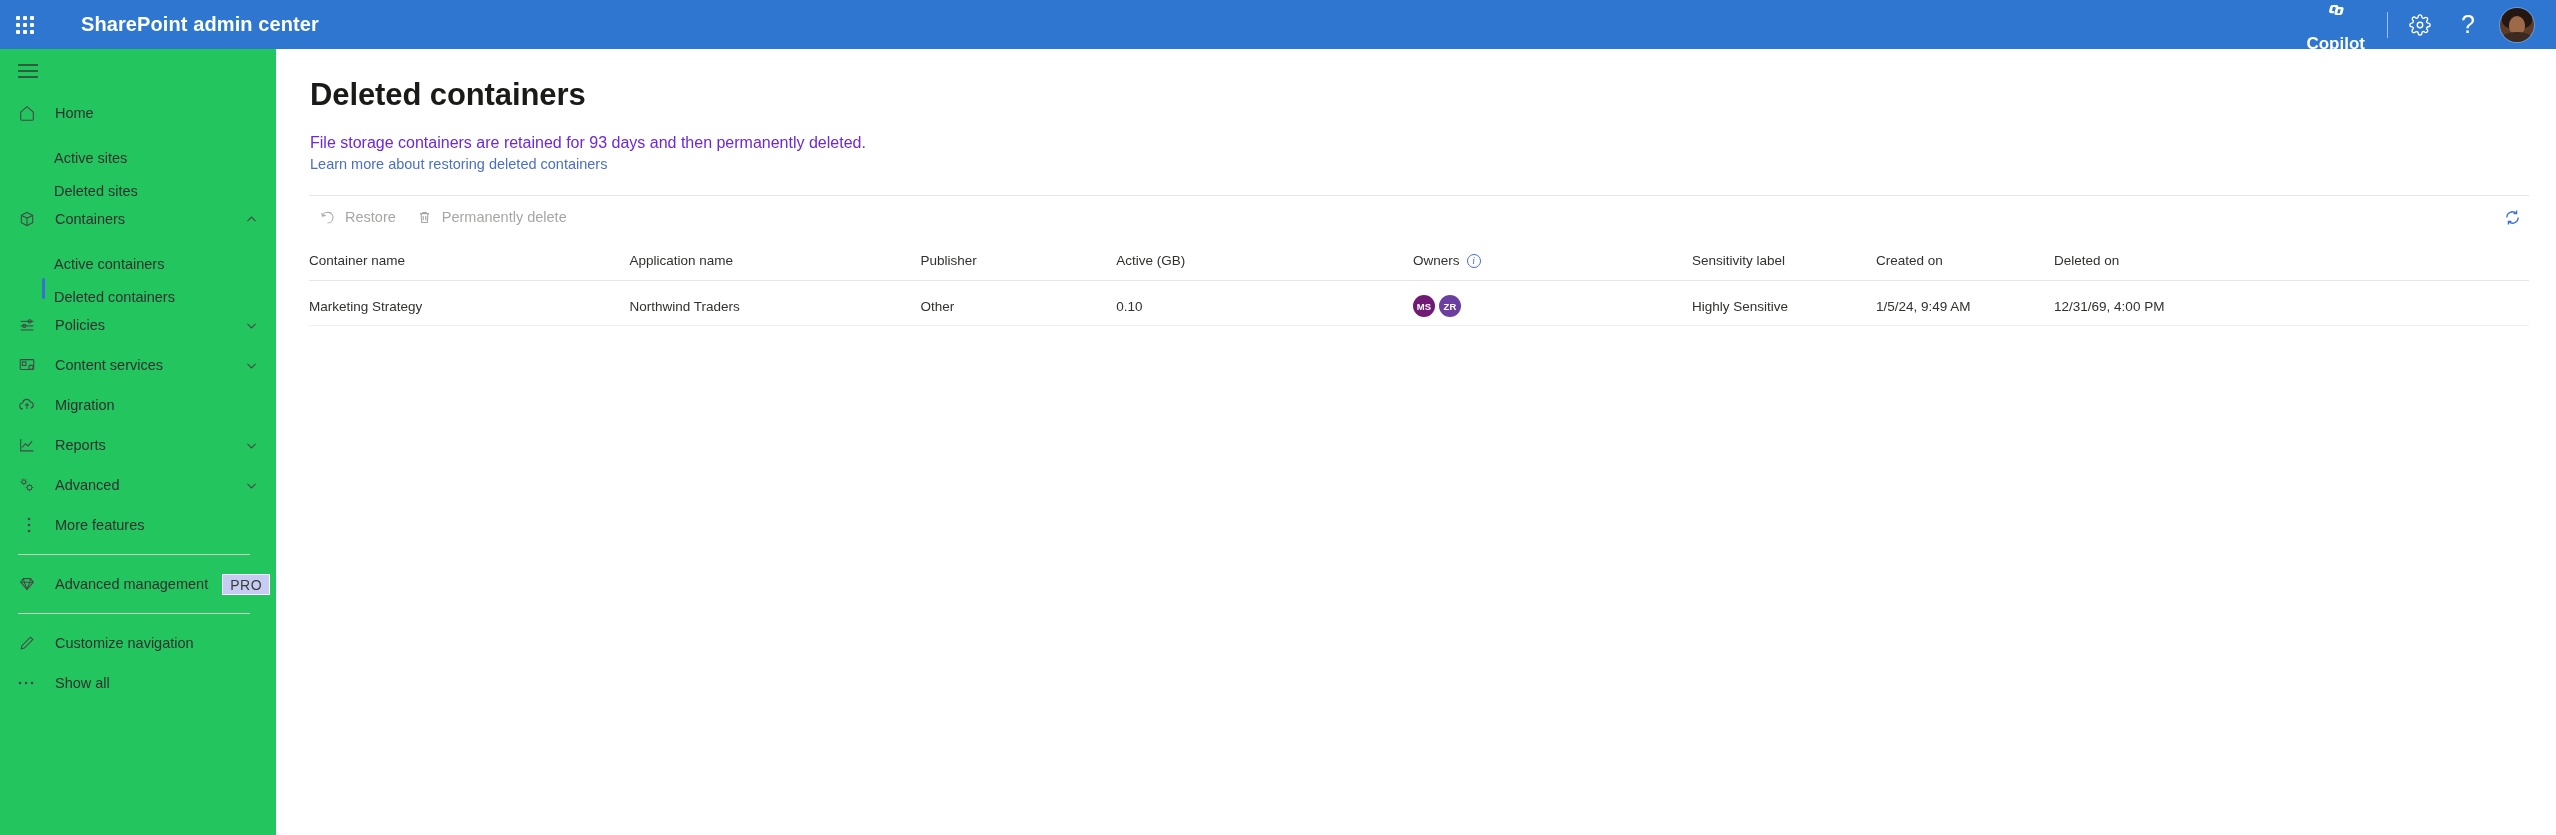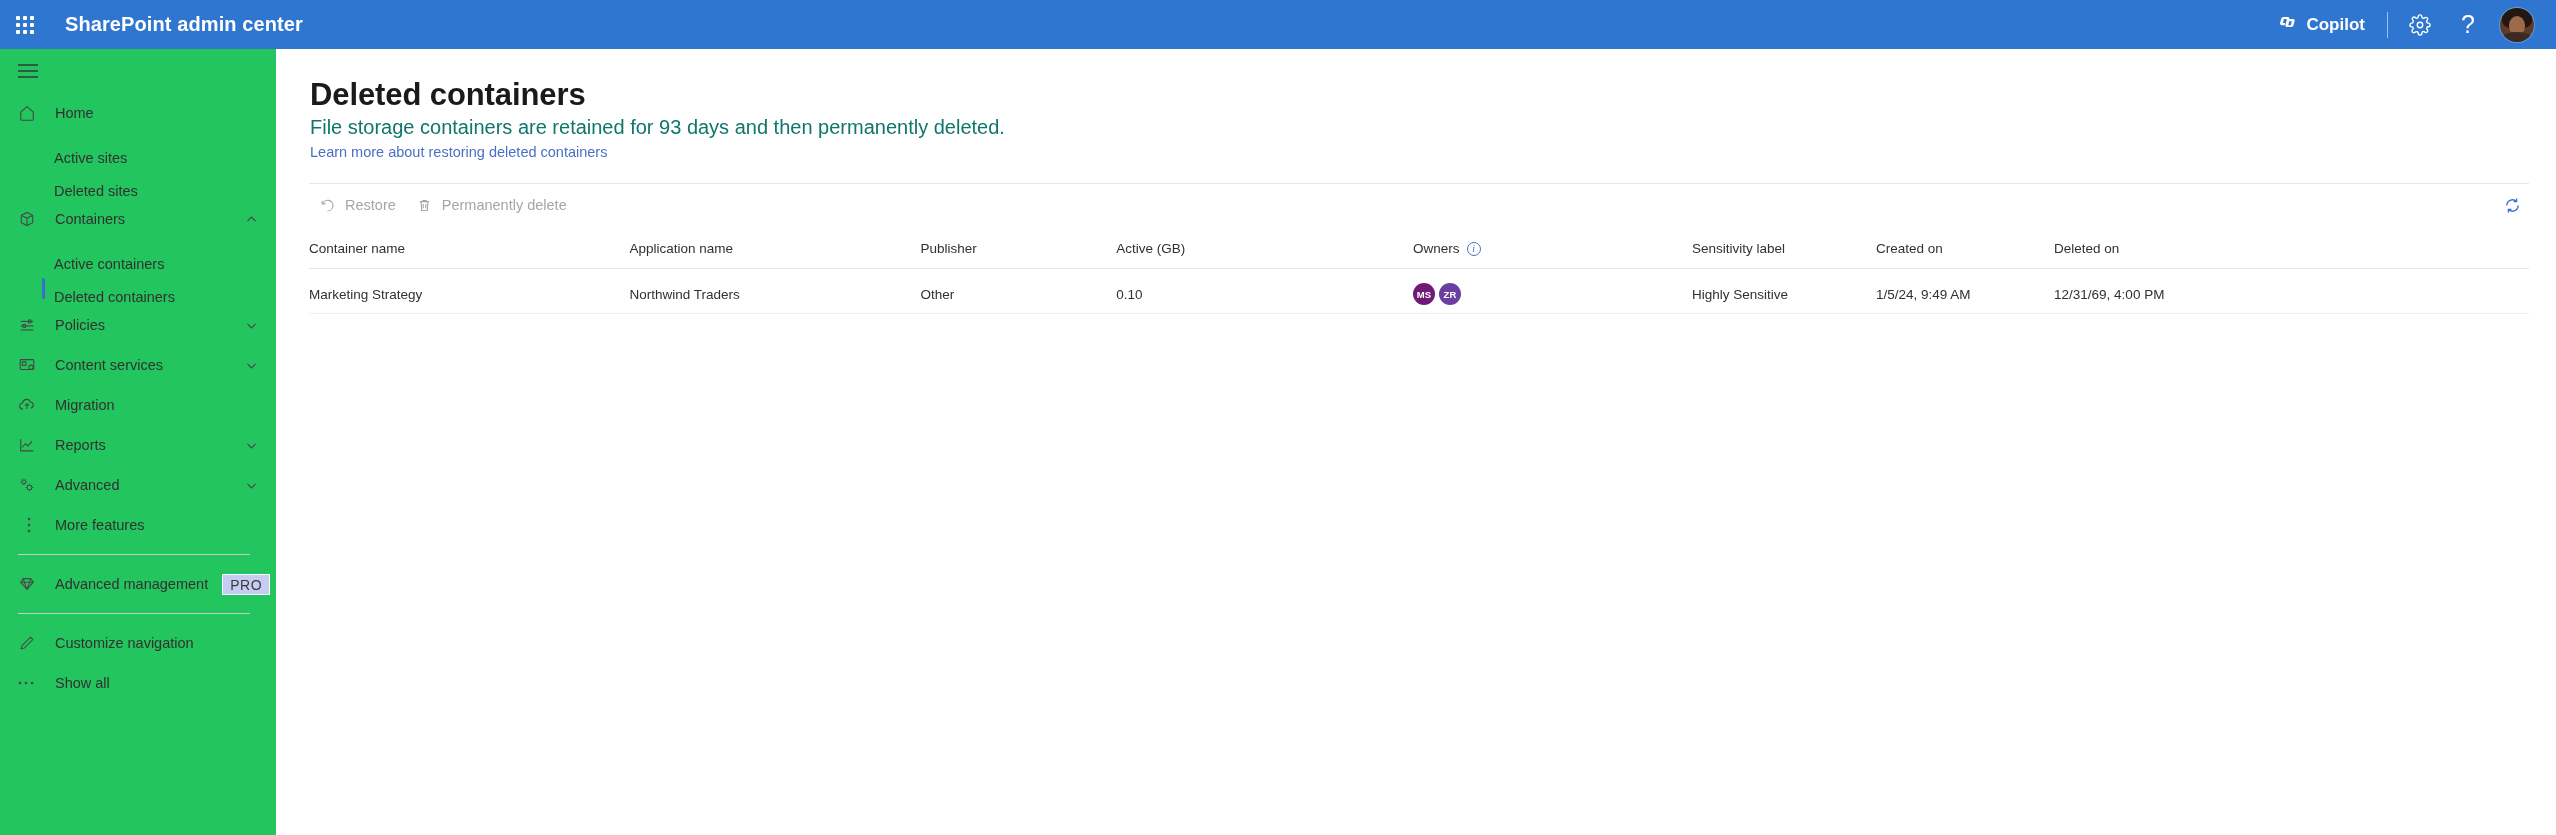--- a/index.html
+++ b/index.html
@@ -33,36 +33,37 @@
     grid-template-columns: repeat(3, 4px);
     grid-template-rows: repeat(3, 4px);
     gap: 3px;
   }
   .waffle-grid i { background: #ffffff; display: block; width: 4px; height: 4px; border-radius: 1px; }
   .brand {
     color: #ffffff;
     font-size: 20px;
     font-weight: bold;
     letter-spacing: 0.1px;
-    margin-left: 16px;
+    margin-left: 32px;
     white-space: nowrap;
     user-select: none;
   }
   .header-right {
     margin-left: auto;
     display: flex;
     align-items: center;
     height: 49px;
     padding-right: 14px;
   }
   .copilot-btn {
     display: flex; align-items: center; gap: 9px;
     color: #fff; font-size: 17px; font-weight: 600;
     padding: 0 14px; height: 49px; cursor: pointer;
     white-space: nowrap;
+    flex-direction: column;
   }
   .hdr-divider {
     width: 1px; height: 26px; background: rgba(255,255,255,0.55);
     margin: 0 8px;
   }
   .hdr-icon-btn {
     width: 48px; height: 49px;
     display: flex; align-items: center; justify-content: center;
     cursor: pointer; color: #fff;
   }
@@ -178,23 +179,23 @@
     overflow: hidden;
   }
   .page-title {
     font-size: 31px;
     font-weight: bold;
     color: #1b1a19;
     margin: 28px 0 0 34px;
     letter-spacing: -0.1px;
   }
   .page-desc {
-    font-size: 20px;
-    color: #0f766e;
-    margin: 0 0 0 34px;
+    font-size: 16px;
+    color: #6d28d9;
+    margin: 18px 0 0 34px;
     line-height: 1.45;
   }
   .page-link {
     display: inline-block;
     font-size: 14.5px;
     color: #4a6fc4;
     margin: 2px 0 0 34px;
     cursor: pointer;
     text-decoration: none;
   }

